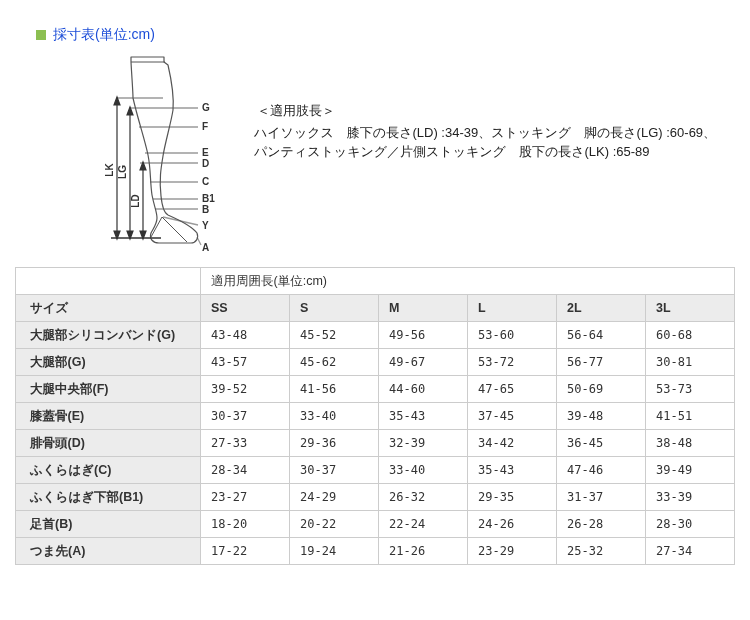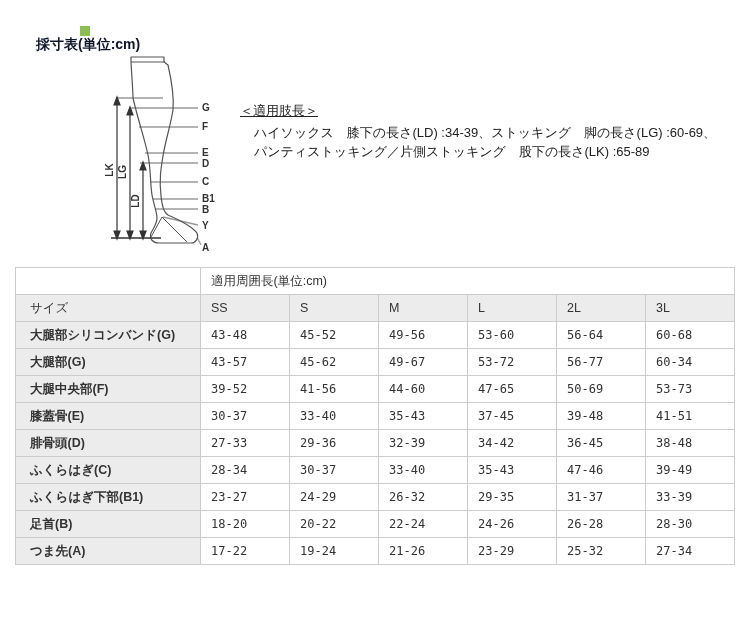--- a/index.html
+++ b/index.html
@@ -1,43 +1,43 @@
 <!DOCTYPE html>
 <html><head>
 <meta charset="utf-8">
 <style>
   html,body{margin:0;padding:0;background:#ffffff;}
   body{width:750px;height:620px;position:relative;overflow:hidden;
        font-family:"Liberation Sans","DejaVu Sans",sans-serif;color:#333;}
 
   
   .page-title{position:absolute;left:36px;top:26px;display:flex;align-items:center;
-              font-size:14px;font-weight:bold;color:#0f172a;flex-direction:column;}
+              font-size:14px;font-weight:normal;color:#1d4ed8;}
   .bullet{width:10px;height:10px;margin-right:7px;flex:0 0 auto;}
 
   
   .diagram{position:absolute;left:105px;top:48px;width:130px;height:212px;}
   .diagram text{font-family:"Liberation Sans","DejaVu Sans",sans-serif;
                 font-size:10px;font-weight:bold;fill:#333;}
 
   
   .applicable{position:absolute;left:240px;top:101px;font-size:13px;color:#222;
               line-height:19px;white-space:nowrap;}
-  .applicable .heading{margin:0 0 3px 0;text-decoration:underline;}
+  .applicable .heading{margin:0 0 3px 17px;}
   .applicable .line{margin-left:14px;}
 
   
   .size-table{position:absolute;left:15px;top:267px;border-collapse:collapse;
               table-layout:fixed;font-size:12.5px;}
   .size-table th,.size-table td{border:1px solid #ccc;height:26px;
               padding:0 6px 0 10px;text-align:left;vertical-align:middle;
               font-weight:normal;overflow:hidden;white-space:nowrap;}
   .size-table .corner-cell{background:#fff;}
   .size-table .circ-header{background:#fff;color:#333;margin-left:36px;}
-  .size-table .head-cell{background:#ececec;font-weight:normal;color:#333;}
+  .size-table .head-cell{background:#ececec;font-weight:bold;color:#333;}
   .size-table .row-label{background:#ececec;font-weight:bold;color:#333;padding-left:14px;}
   .size-table .value-cell{background:#fff;color:#333;
               font-family:"DejaVu Sans Mono","Liberation Mono",monospace;font-size:12px;}
 </style>
 </head>
 <body>
 
 <div class="page-title">
   <span class="bullet" style="background:#8cbf51;"></span>
   <span>採寸表(単位:cm)</span>
@@ -138,21 +138,21 @@
     <td class="value-cell">56-64</td>
     <td class="value-cell">60-68</td>
   </tr>
   <tr>
     <th class="row-label">大腿部(G)</th>
     <td class="value-cell">43-57</td>
     <td class="value-cell">45-62</td>
     <td class="value-cell">49-67</td>
     <td class="value-cell">53-72</td>
     <td class="value-cell">56-77</td>
-    <td class="value-cell">60-34</td>
+    <td class="value-cell">30-81</td>
   </tr>
   <tr>
     <th class="row-label">大腿中央部(F)</th>
     <td class="value-cell">39-52</td>
     <td class="value-cell">41-56</td>
     <td class="value-cell">44-60</td>
     <td class="value-cell">47-65</td>
     <td class="value-cell">50-69</td>
     <td class="value-cell">53-73</td>
   </tr>

